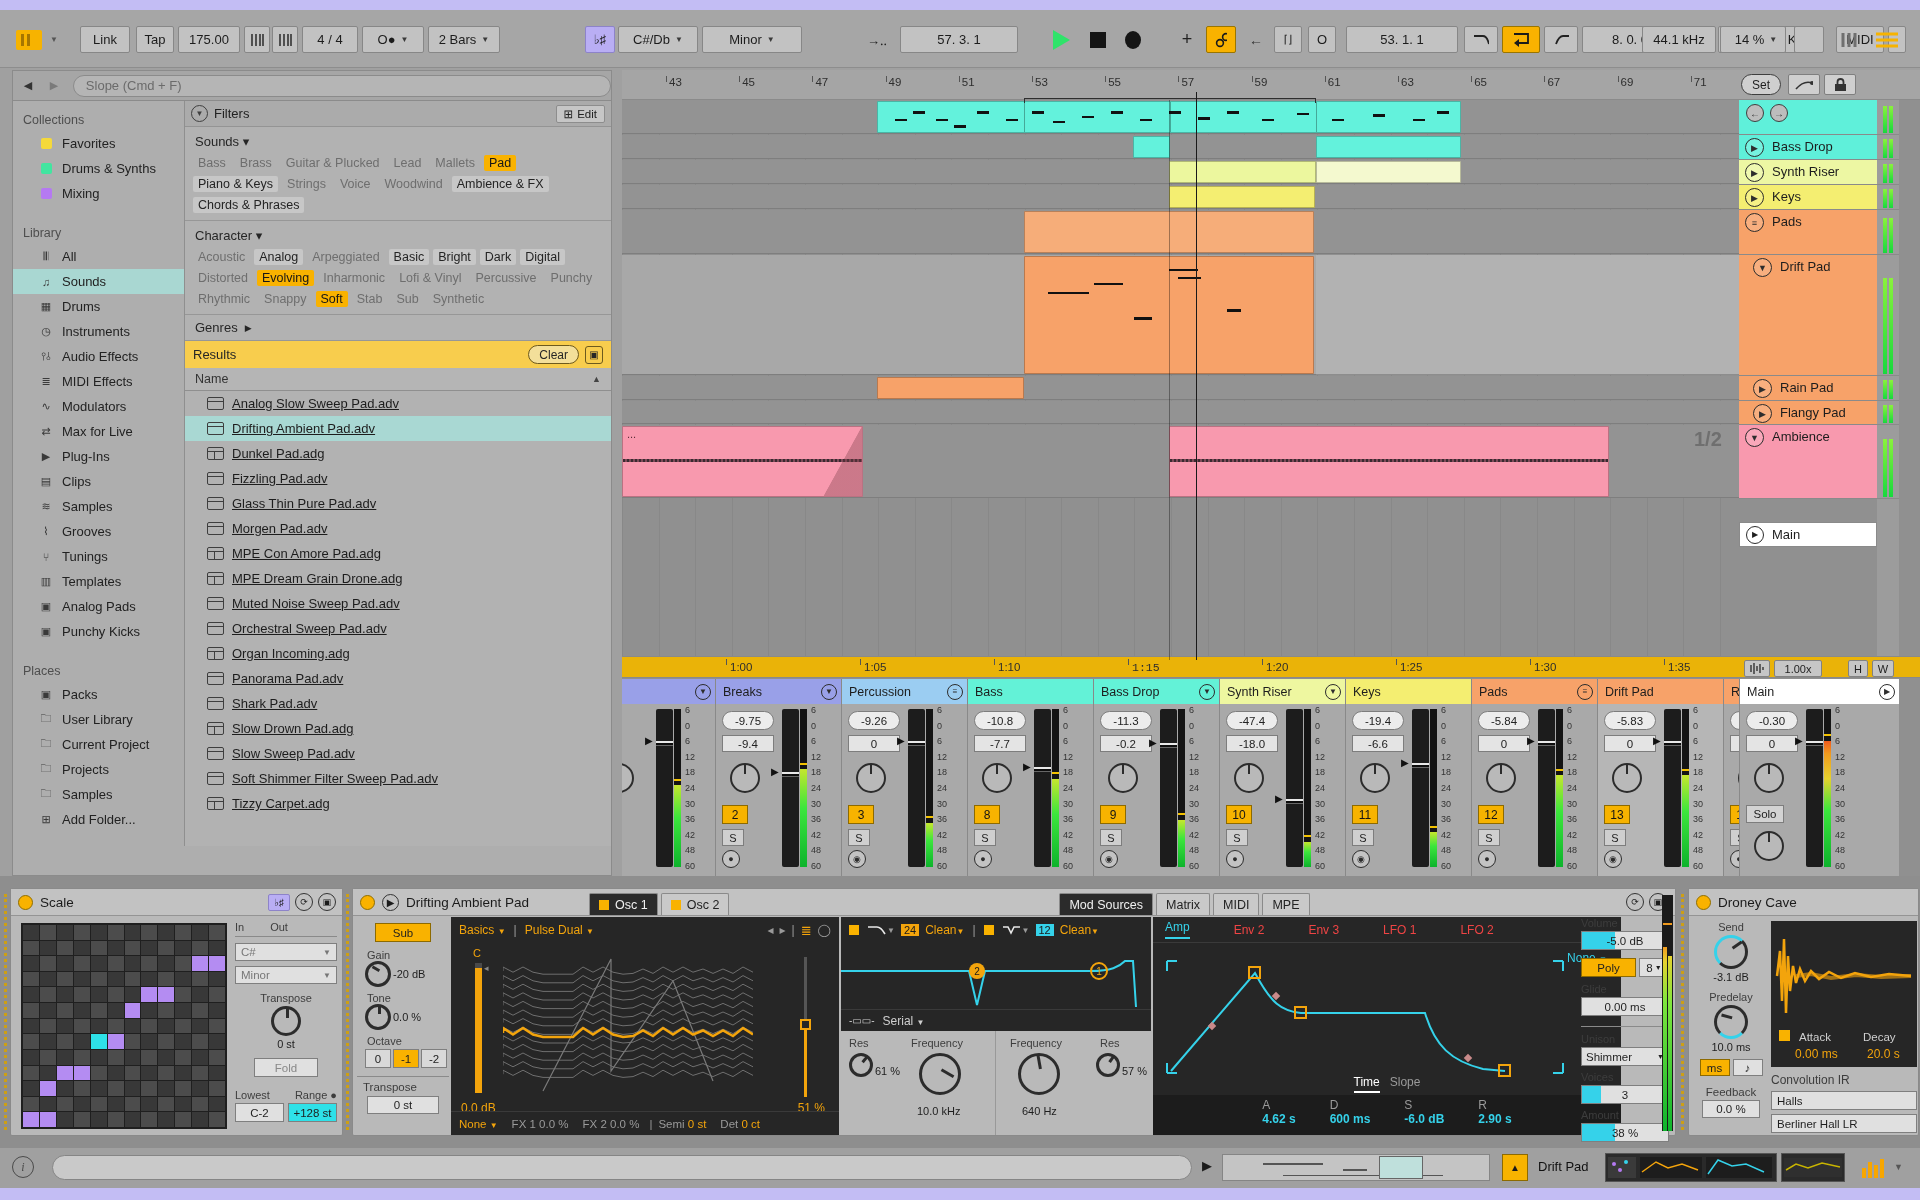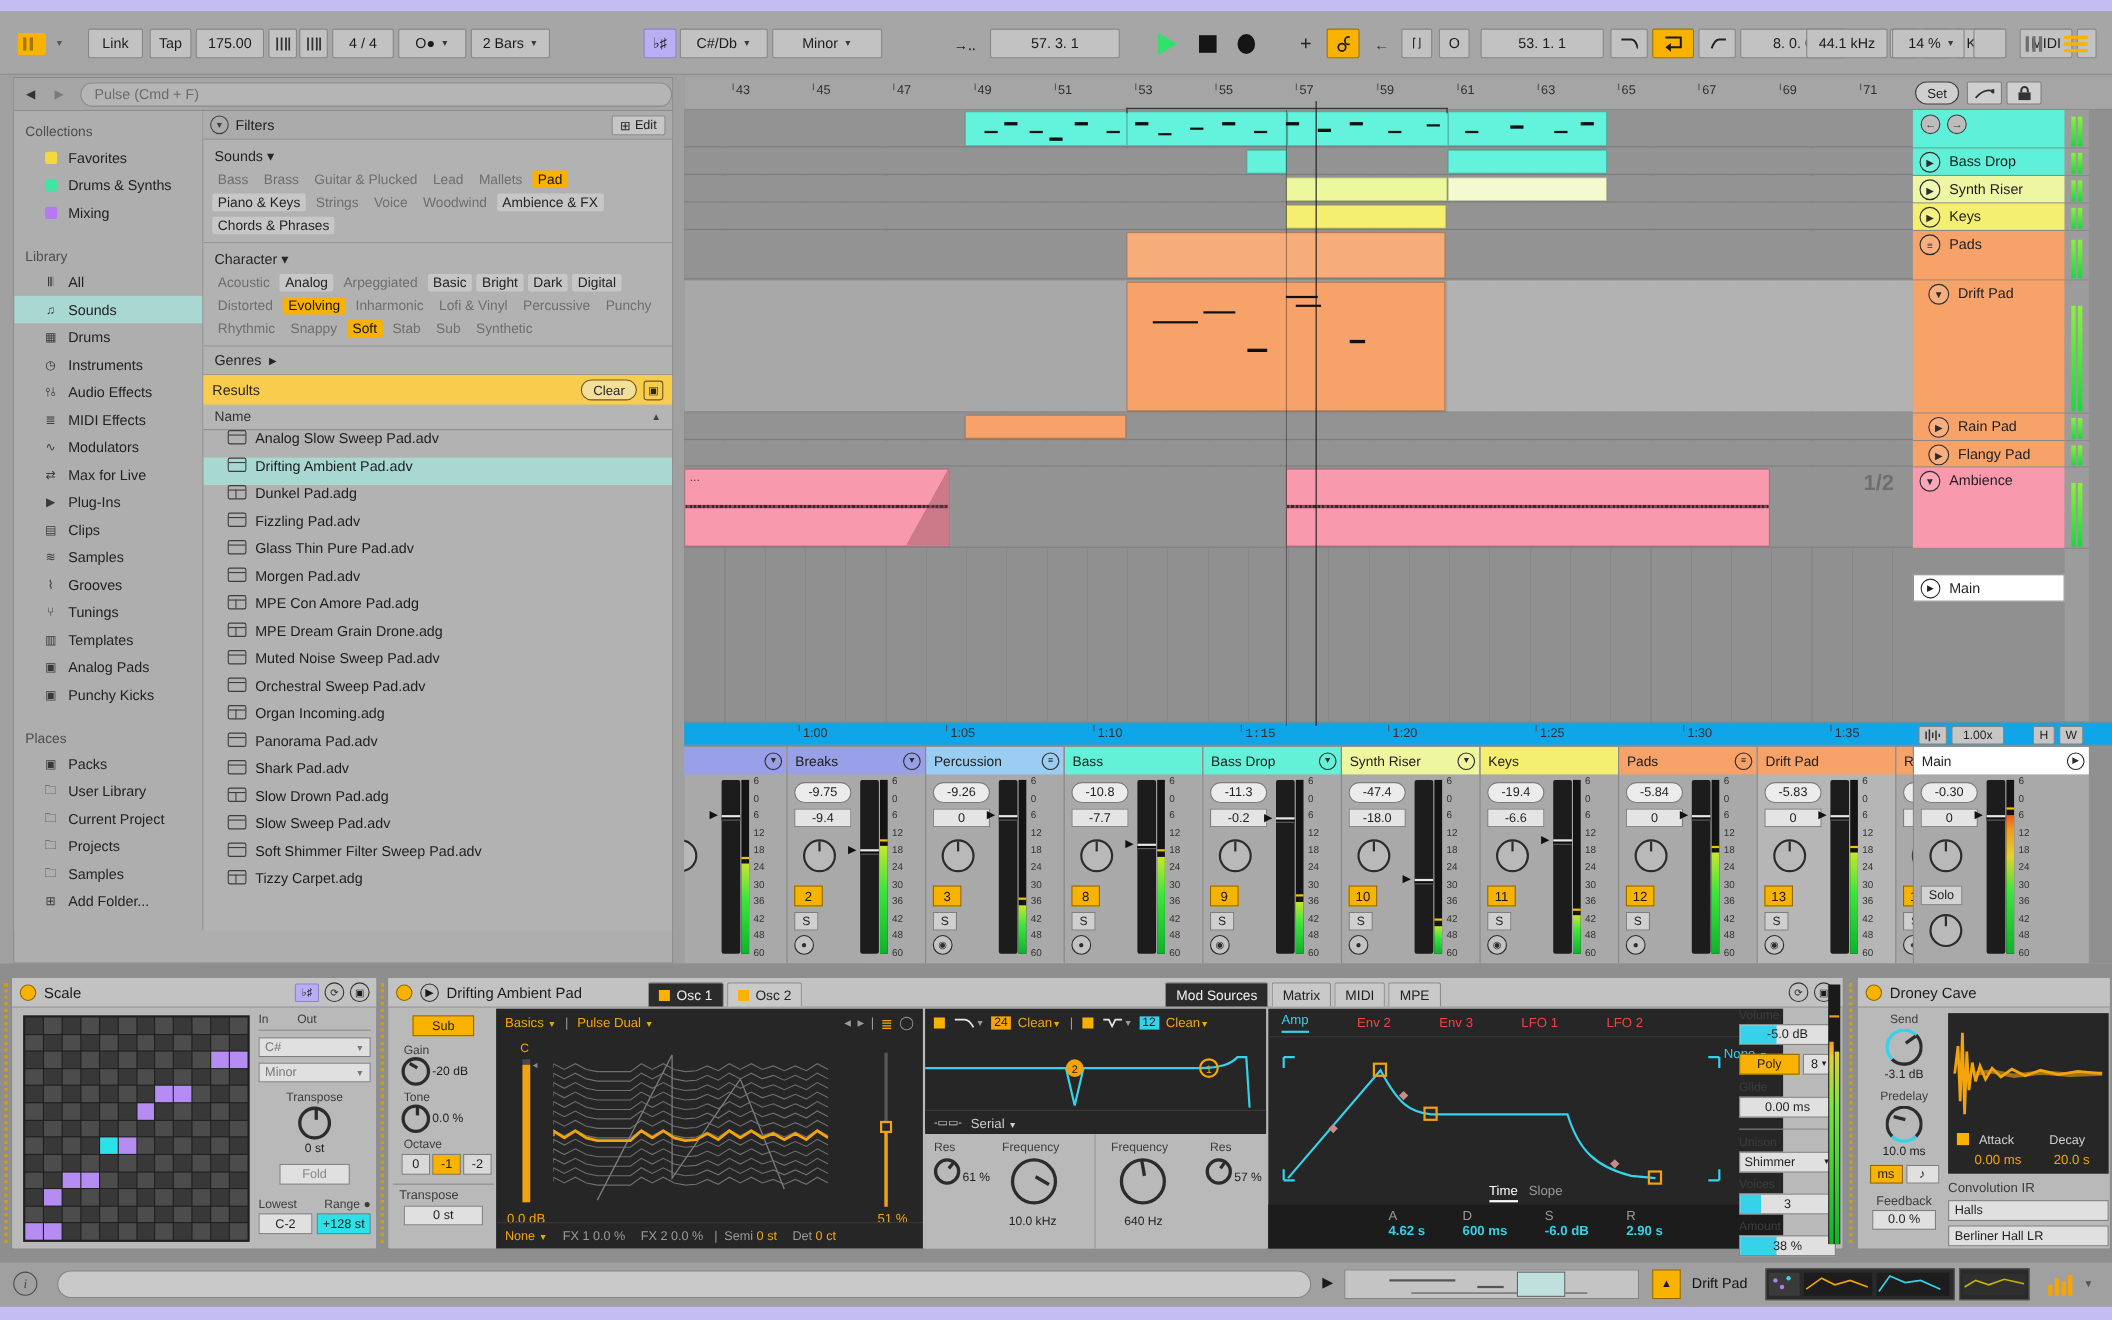--- a/index.html
+++ b/index.html
@@ -44,21 +44,21 @@
   .chip.on{background:#f9b200;color:#161616;}
   #genres-row{height:26px;display:flex;align-items:center;font-size:13px;color:#262626;padding-left:10px;border-bottom:1px solid #979797;}
   #results-band{height:27px;background:#f8cd4d;display:flex;align-items:center;font-size:13px;color:#262626;padding:0 8px;}
   #clear-btn{margin-left:auto;height:19px;border:1px solid #6d5a1d;border-radius:10px;background:#f3df9a;
              padding:0 10px;font-size:12px;display:flex;align-items:center;color:#262626;}
   #res-filter-ico{width:18px;height:18px;border:1px solid #6d5a1d;border-radius:3px;margin-left:6px;display:flex;align-items:center;justify-content:center;font-size:10px;}
   #name-head{height:23px;background:#b5b5b5;border-bottom:1px solid #8f8f8f;display:flex;align-items:center;
              font-size:12.5px;color:#333;padding-left:10px;}
   #sort-ico{margin-left:auto;margin-right:10px;font-size:9px;color:#444;}
   #res-list{height:424px;overflow:hidden;}
-  .res-row{height:25px;display:flex;font-size:13px;color:#1d1d1d;padding-left:22px;}
+  .res-row{height:25px;display:flex;align-items:center;font-size:13px;color:#1d1d1d;padding-left:22px;text-decoration:underline;}
   .res-row.sel{background:#a9d8d3;}
   .preset-ico{width:17px;height:13px;border:1.5px solid #3e3e3e;border-radius:2px;margin-right:8px;position:relative;flex:0 0 17px;}
   .preset-ico:before{content:"";position:absolute;left:0;right:0;top:3px;border-top:1.5px solid #3e3e3e;}
   .preset-ico.adg:after{content:"";position:absolute;left:6px;top:3px;bottom:0;border-left:1.5px solid #3e3e3e;}
   #b-preview{position:absolute;left:0;top:775px;width:598px;height:29px;background:#a8a8a8;border-top:1px solid #8b8b8b;display:flex;align-items:center;}
   #pv-loop{width:20px;height:20px;border:1.5px solid #444;border-radius:50%;margin-left:6px;display:flex;align-items:center;justify-content:center;font-size:10px;color:#444;}
   #pv-wave{margin-left:160px;width:220px;height:16px;background:
      repeating-linear-gradient(90deg,#6a6a6a 0 1px,transparent 1px 3px);opacity:.7;height:10px;}
   #raw-btn{margin-left:auto;margin-right:8px;height:19px;background:#c6c6c6;border:1px solid #8d8d8d;border-radius:2px;font-size:12px;display:flex;align-items:center;padding:0 10px;}
   
@@ -84,21 +84,21 @@
   #loop-brace{position:absolute;top:28px;height:5px;border:1.5px solid #2e2e2e;border-bottom:none;}
   #playhead{position:absolute;width:1px;background:#1a1a1a;}
   #headers{position:absolute;left:1117px;top:30px;width:138px;height:560px;}
   .thead{position:absolute;left:0;width:138px;border-bottom:1px solid #8a8a8a;display:flex;align-items:flex-start;padding:3px 0 0 6px;font-size:13px;color:#1d1d1d;}
   .thead .circ{width:19px;height:19px;border:1.6px solid #2d2d2d;border-radius:50%;display:flex;align-items:center;justify-content:center;font-size:9px;color:#2d2d2d;margin-right:8px;flex:0 0 19px;background:rgba(255,255,255,0.15);}
   #meters-col{position:absolute;left:1255px;top:30px;width:22px;height:560px;background:#9c9c9c;}
   .mcell{position:absolute;left:0;width:22px;border-bottom:1px solid #8a8a8a;display:flex;justify-content:center;gap:2px;padding-top:2px;}
   .mbar{width:4px;background:linear-gradient(to top,#18d93e,#8af23c);}
   #page-label{position:absolute;font-size:20px;color:#6f6f6f;font-weight:bold;}
   #main-head{position:absolute;background:#fff;border:1px solid #8a8a8a;display:flex;align-items:center;font-size:13px;padding-left:6px;}
-  #time-ruler{position:absolute;left:0;top:586px;width:1298px;height:22px;background:#0ea5e9;border-top:1px solid #8a8a8a;border-bottom:1px solid #8a8a8a;}
+  #time-ruler{position:absolute;left:0;top:586px;width:1298px;height:22px;background:#eab308;border-top:1px solid #8a8a8a;border-bottom:1px solid #8a8a8a;}
   .time-lab{position:absolute;top:4px;font-size:11.5px;color:#2e2e2e;}
   .zr-btn{position:absolute;top:0px;height:17px;background:#c6c6c6;border:1px solid #828282;border-radius:2px;display:flex;align-items:center;justify-content:center;font-size:11px;padding:0 4px;}
   
   #mixer{position:absolute;left:0;top:609px;width:1298px;height:197px;}
   .strip{position:absolute;top:0;height:197px;background:#a9a9a9;border-left:1px solid #898989;overflow:hidden;}
   .strip.sel{background:#b6b6b6;}
   .s-head{height:25px;display:flex;align-items:center;font-size:12.5px;color:#1d1d1d;padding:0 4px 0 7px;}
   .s-head .circ{margin-left:auto;width:16px;height:16px;border:1.4px solid #2d2d2d;border-radius:50%;font-size:8px;display:flex;align-items:center;justify-content:center;color:#2d2d2d;}
   .pill{position:absolute;left:6px;top:32px;width:52px;height:19px;border-radius:10px;background:#ececec;border:1px solid #7d7d7d;
         font-size:11.5px;display:flex;align-items:center;justify-content:center;color:#222;}
@@ -283,21 +283,21 @@
             <line x1="0" y1="14" x2="22" y2="14"></line>
           </g>
         </svg>
       </div>
     </div>
 
   <div class="abs" id="browser">
     <div id="b-nav">
       <div class="navbtn">◀</div>
       <div class="navbtn" style="color:#7a7a7a">▶</div>
-      <div id="search-box">Pulse (Cmd + F)</div>
+      <div id="search-box">Slope (Cmd + F)</div>
     </div>
     <div id="b-side">
         <div class="b-sect-title">Collections</div>
         <div class="b-item">
           <div class="ic">
             <div class="swatch" style="background: rgb(245, 217, 58);"></div>
           </div>
           <span>Favorites</span>
         </div>
         <div class="b-item">

